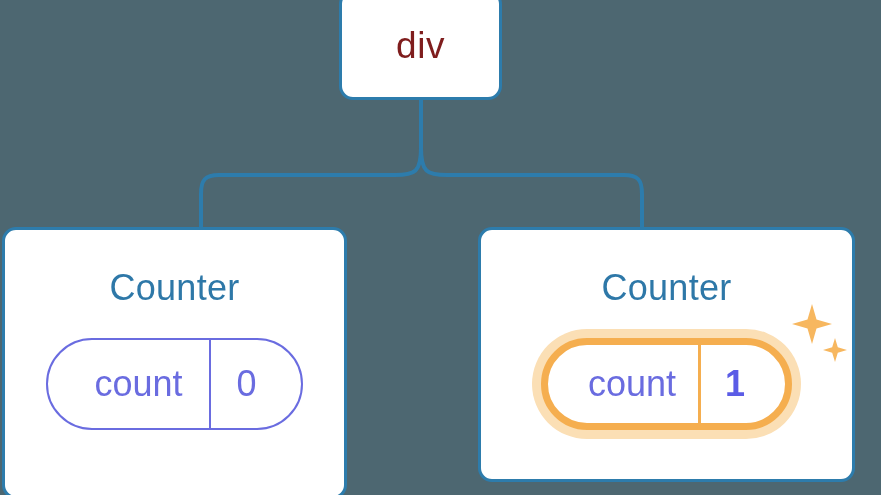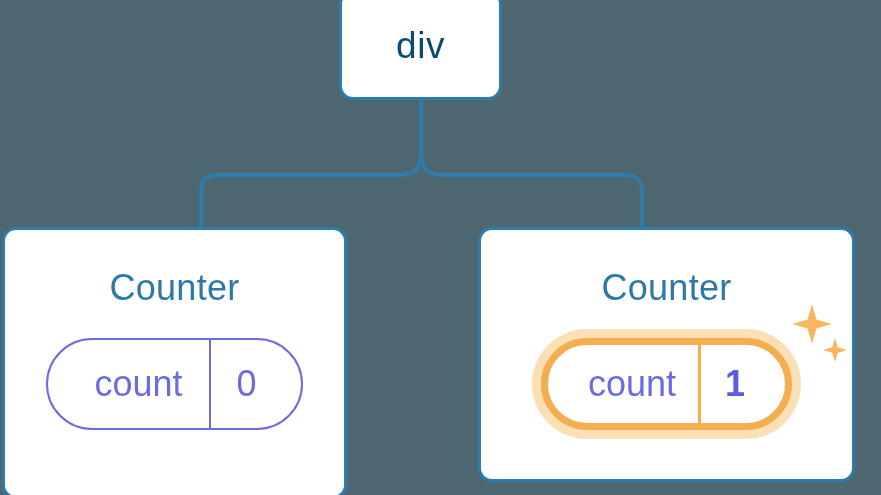--- a/index.html
+++ b/index.html
@@ -47,21 +47,21 @@
     left: 339px;
     top: -10px;
     width: 163px;
     height: 110px;
     justify-content: center;
     border-radius: 14px;
   }
   #node-root .node-title {
     font-size: 37px;
     line-height: 1;
-    color: #0c4a6e;
+    color: #7f1d1d;
     letter-spacing: 0.5px;
   }
 
   
   .node-counter {
     padding-top: 40px;
   }
   #node-counter-left {
     left: 2px;
     top: 227px;

